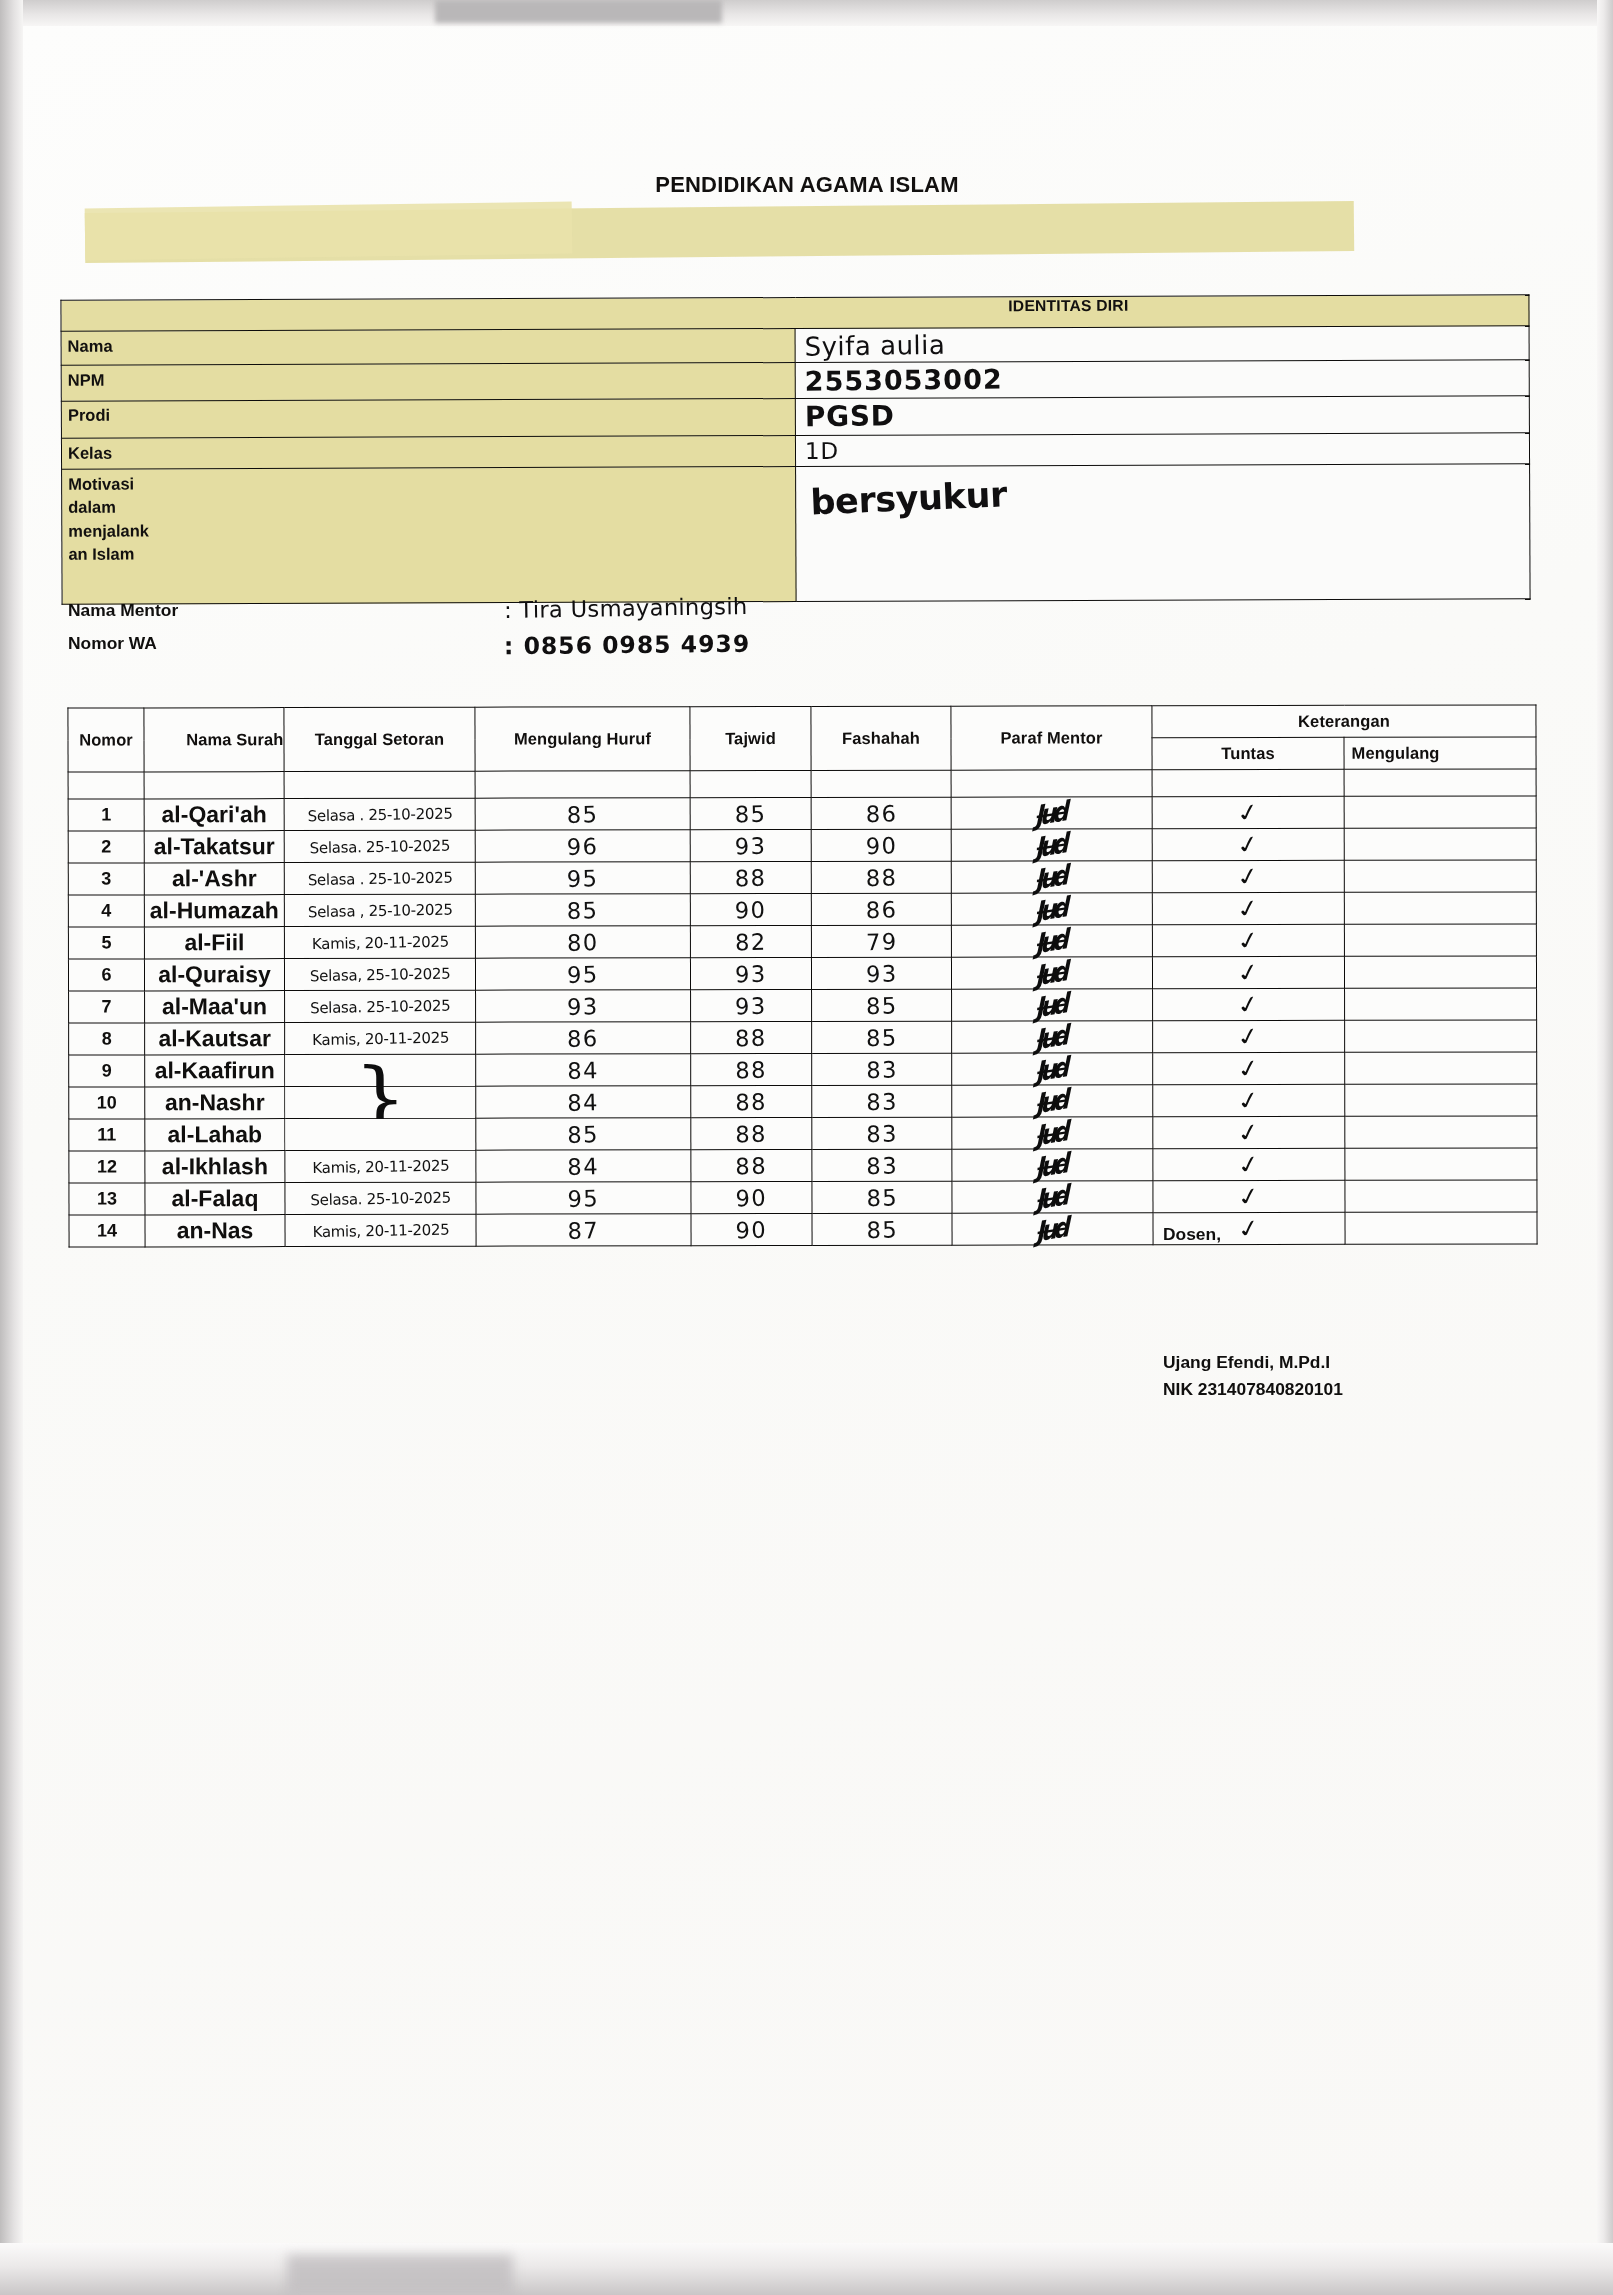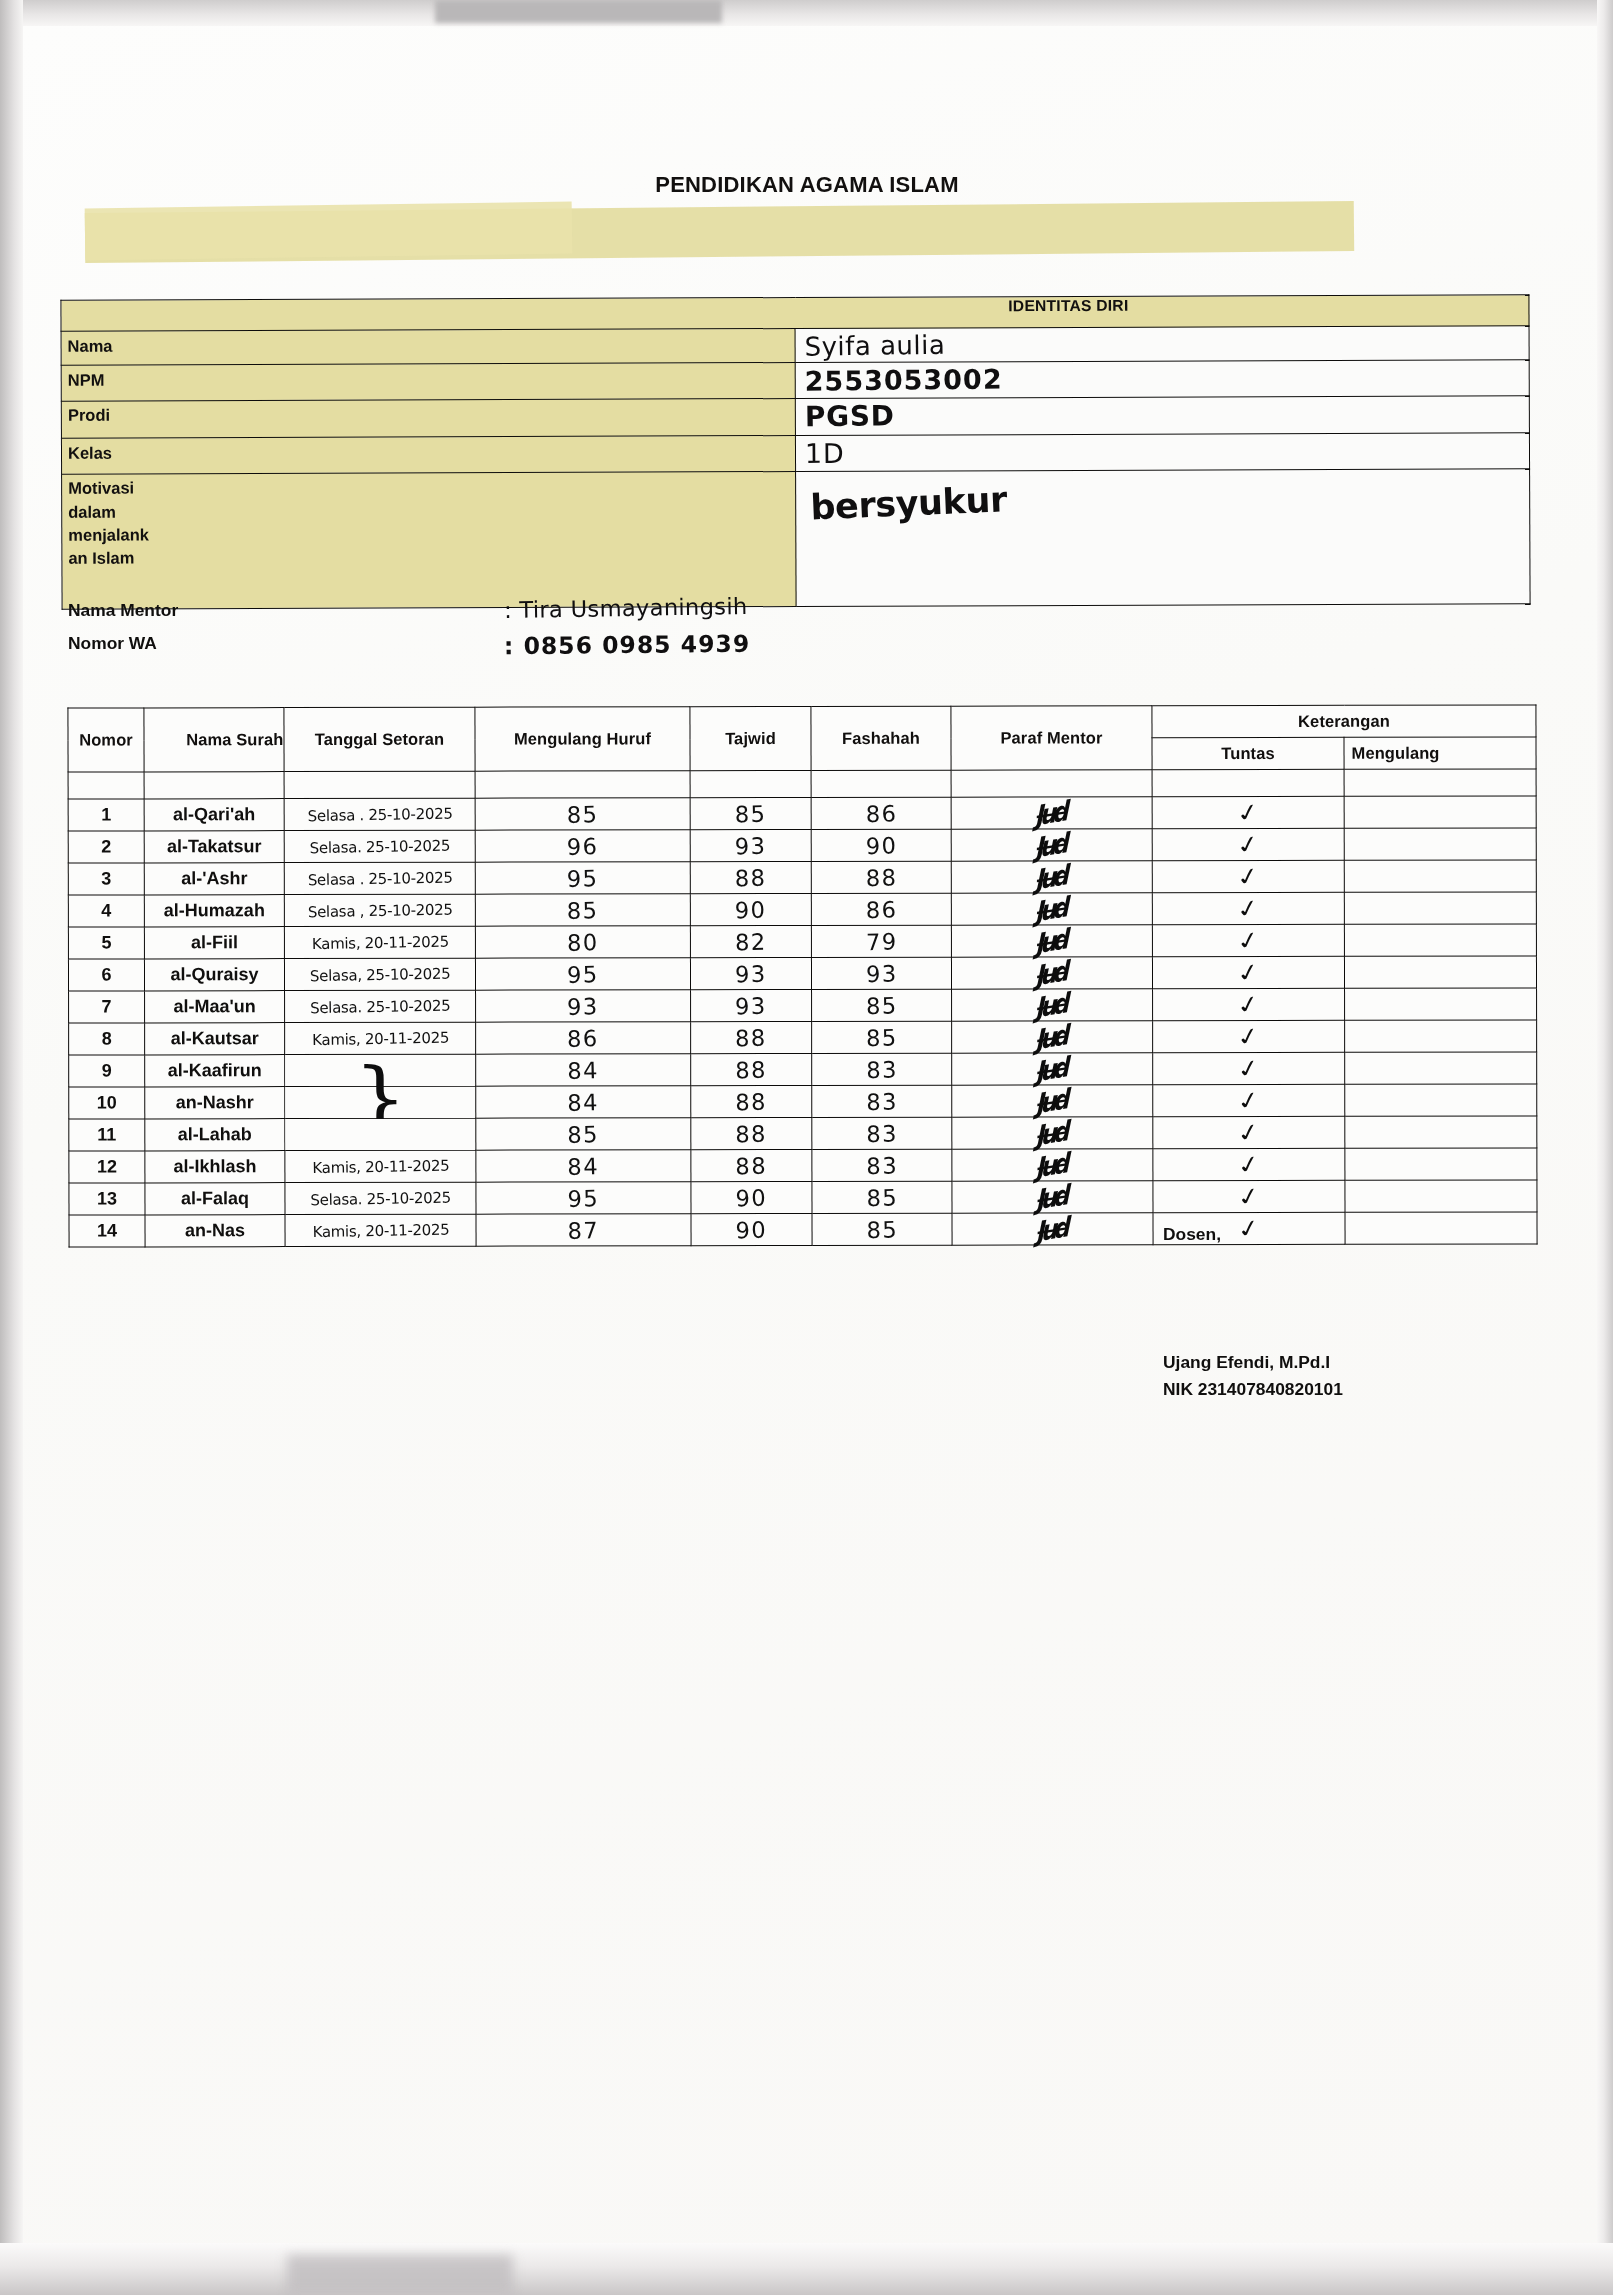--- a/index.html
+++ b/index.html
@@ -151,21 +151,21 @@
   }
   .ident .row-h { height: 31px; }
 
   .hand {
     font-family: "DejaVu Sans", sans-serif;
     color: #100f10;
   }
   .hw-name  { font-size: 26px; letter-spacing: 0.5px; transform: rotate(-0.6deg); display:inline-block; }
   .hw-npm   { font-size: 27px; letter-spacing: 1px; font-weight: 600; transform: rotate(-0.4deg); display:inline-block;}
   .hw-prodi { font-size: 28px; letter-spacing: 0.7px; font-weight: 600; transform: rotate(-0.5deg); display:inline-block;}
-  .hw-kelas { font-size: 27px; letter-spacing: 0.7px; transform: rotate(-0.3deg); display:inline-block;}
+  .hw-kelas { font-size: 23px; letter-spacing: 0.7px; transform: rotate(-0.3deg); display:inline-block;}
   .hw-mot   { font-size: 35px; font-weight: 700; letter-spacing: -0.4px; transform: rotate(-2.2deg); display:inline-block; padding-left: 5.2px;}
 
   
   .mentor {
     position: absolute;
     left: 68px;
     top: 600px;
     width: 1043px;
     font-size: 0;
   }
@@ -222,21 +222,21 @@
     height: 31px;
     background: #fcfcfb;
     letter-spacing: 0.1px;
   }
   .main-tbl td {
     height: 31px;
     background: #fcfcfb;
   }
   .spacer-row td { height: 26px; }
   .c-no   { width: 75px;  font-size: 18px; font-weight: bold; color:#100f0e; }
-  .c-sur  { width: 139px; font-size: 18px; font-weight: bold; color:#100f0e; text-align: left; padding-left: 7px; }
+  .c-sur  { width: 139px; font-size: 23px; font-weight: bold; color:#100f0e; text-align: left; padding-left: 7px; }
   .c-tgl  { width: 190px; }
   .c-mak  { width: 214px; }
   .c-taj  { width: 120px; }
   .c-fas  { width: 139px; }
   .c-par  { width: 200px; }
   .c-tun  { width: 165px; }
   .c-men  { width: 157px; }
 
   .hw-date {
     font-family: "DejaVu Sans", sans-serif;

